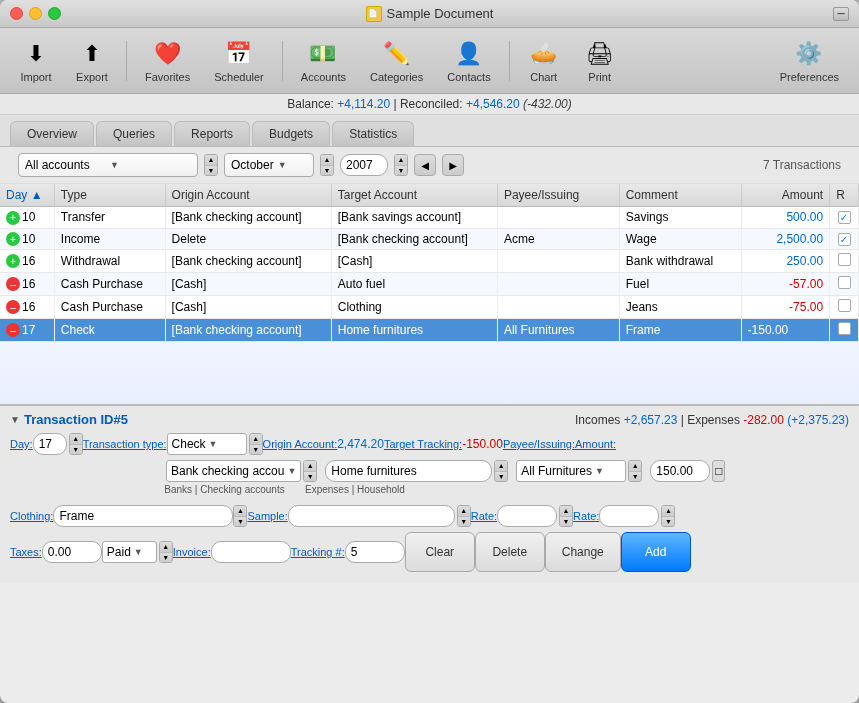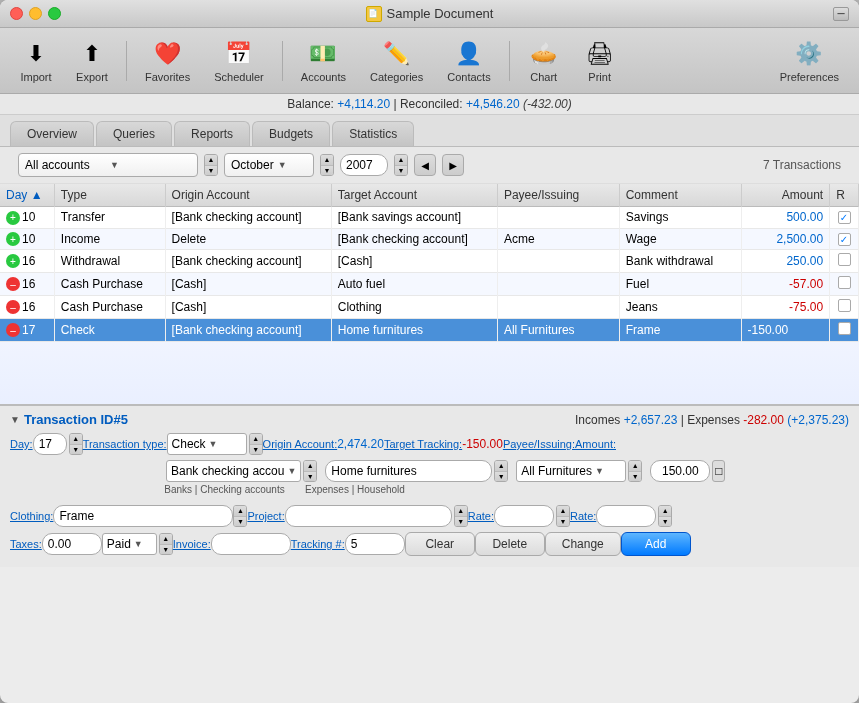--- a/index.html
+++ b/index.html
@@ -359,21 +359,21 @@
       gap: 2px;
     }
     .btn {
       padding: 11px 16px;
       border-radius: 6px;
       border: 1px solid #aaa;
       background: linear-gradient(to bottom, #f0f0f0, #dcdcdc);
       font-size: 12px;
       cursor: pointer;
       color: #333;
-      height: 24px;
+      height: 40px;
       display: flex; align-items: center; justify-content: center;
     }
     .btn-blue {
       background: linear-gradient(to bottom, #5eb6ff, #007aff);
       border-color: #0055cc;
       color: white;
       font-weight: 500;
     }
     .btn-wide { min-width: 70px; }
     .amount-display {
@@ -648,40 +648,40 @@
           <div class="form-select-inline" style="min-width:110px;">
             <span>All Furnitures</span>
             <span class="arrow">▼</span>
           </div>
           <div class="form-stepper">
             <div>▲</div>
             <div>▼</div>
           </div>
         </div>
         <div class="form-field-group" style="margin-left:8px;">
-          <input class="form-input" style="width: 60px; text-align: center;" value="150.00">
+          <input class="form-input" style="width: 60px; text-align: left;" value="150.00">
           <div style="width:13px; height:22px; border:1px solid #aaa; border-radius:3px; background:#ddd; display:flex; align-items:center; justify-content:center;">□</div>
         </div>
       </div>
 
       <div class="form-row" style="margin-top:-3px; margin-bottom:10px;">
         <div style="width:120px;"></div>
         <div style="width:14px;"></div>
         <div style="font-size:10px; color:#555; margin-left:8px; min-width:145px; text-align:center;">Banks | Checking accounts</div>
         <div style="font-size:10px; color:#555; margin-left:8px; min-width:115px; ">Expenses | Household</div>
       </div>
 
       <div class="form-row">
         <span class="form-label">Clothing:</span>
         <input class="form-input" style="min-width: 180px;" value="Frame">
         <div class="form-stepper">
           <div>▲</div>
           <div>▼</div>
         </div>
-        <span class="form-label">Project:</span>
+        <span class="form-label">Sample:</span>
         <div class="form-field-group">
           <input class="form-input" style="min-width: 120px;" value="">
           <div class="form-stepper">
             <div>▲</div>
             <div>▼</div>
           </div>
         </div>
         <span class="form-label">Rate:</span>
         <div class="form-field-group">
           <input class="form-input" style="width: 60px;" value="">

